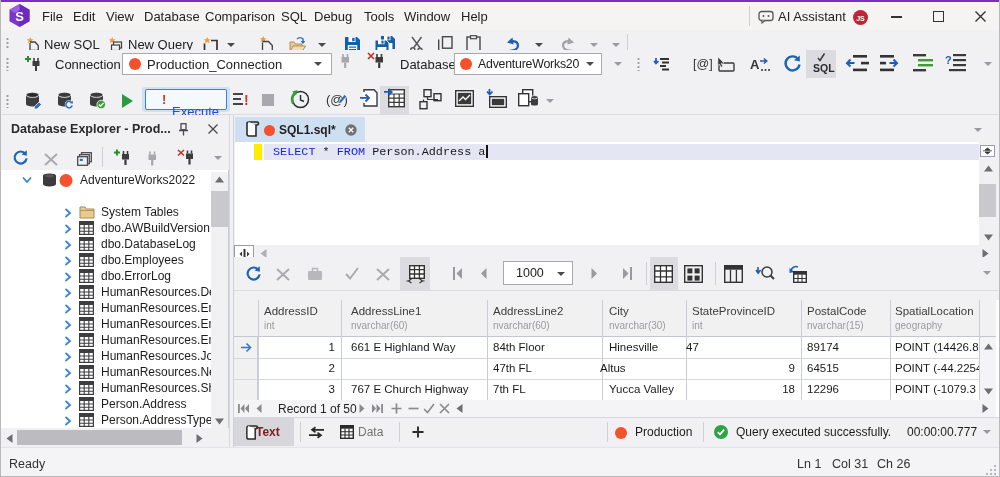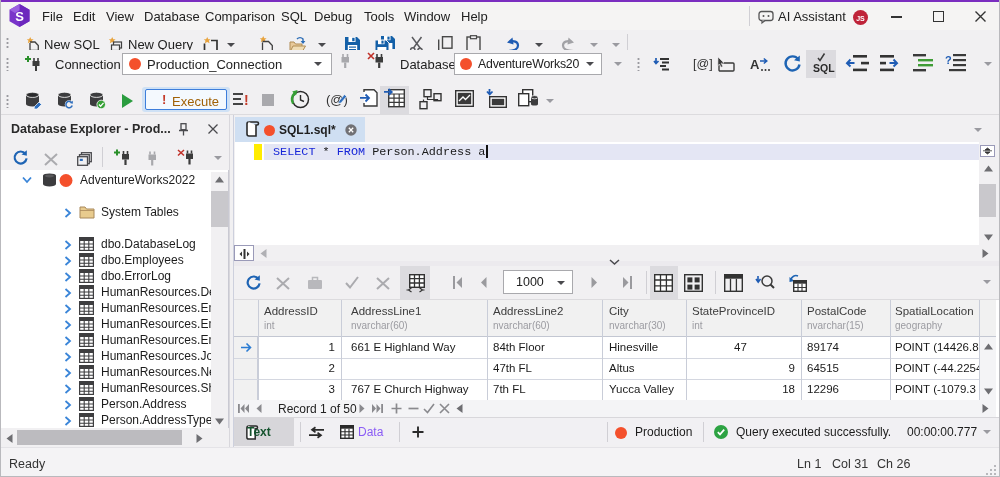--- a/index.html
+++ b/index.html
@@ -258,21 +258,21 @@
     <ellipse cx="7.5" cy="2.8" rx="6.5" ry="2.6" fill="#3c3c3e" stroke="#fff" stroke-width="0.8"></ellipse>
     <circle cx="12.2" cy="12.5" r="4.3" fill="#36a036" stroke="#fff" stroke-width="0.8"></circle>
     <path d="M10 12.5 L11.6 14.2 L14.5 10.8" fill="none" stroke="#fff" stroke-width="1.3"></path>
   </svg>
   <svg style="left:121px;top:8px" width="13" height="14" viewBox="0 0 13 14">
     <path d="M1 0 L12 7 L1 14 Z" fill="#2a9c3f"></path>
   </svg>
   <div class="abs" style="left:142px;top:1px;width:88px;height:25px;background:#cfe1f5;border-radius:3px"></div>
   <div class="abs" style="left:145px;top:3px;width:82px;height:21px;background:#f4f9fe;border:1px solid #3d7edb;border-radius:2px;box-sizing:border-box"></div>
   <span class="lbl" style="left:162px;top:6px;font-weight:bold;color:#c43b2a">!</span>
-  <span class="lbl" style="left:172px;top:8px;color:#a16207">Execute</span>
+  <span class="lbl" style="left:172px;top:18px;color:#1d4ed8">Execute</span>
   <svg style="left:233px;top:6px" width="17" height="15" viewBox="0 0 17 15">
     <rect x="0" y="1" width="10" height="2" fill="#444"></rect>
     <rect x="0" y="6" width="8" height="2" fill="#444"></rect>
     <rect x="0" y="11" width="10" height="2" fill="#444"></rect>
     <text x="11" y="13" font-size="14" font-weight="bold" fill="#c43b2a" font-family="Liberation Sans">!</text>
   </svg>
   <div class="abs" style="left:262px;top:8px;width:12px;height:12px;background:#a9a9ad"></div>
   <svg style="left:291px;top:4px" width="19" height="19" viewBox="0 0 19 19">
     <circle cx="9.5" cy="9.5" r="8" fill="none" stroke="#2a2a2a" stroke-width="1.5"></circle>
     <path d="M9.5 5 L9.5 10 L13 11.5" fill="none" stroke="#2a2a2a" stroke-width="1.4"></path>
@@ -378,20 +378,31 @@
     <div class="trow" style="top:34px">
       <svg style="left:64px;top:4px" width="8" height="10" viewBox="0 0 8 10">
           <path d="M1.5 1 L6 5 L1.5 9" fill="none" stroke="#3a85d8" stroke-width="1.8"></path>
         </svg>
       <svg style="left:79px;top:1px" width="16" height="14" viewBox="0 0 16 14">
         <path d="M1 2 L6 2 L7.5 4 L15 4 L15 13 L1 13 Z" fill="#e8cb8e" stroke="#a8885a" stroke-width="1"></path>
         <path d="M1 5.5 L15 5.5" stroke="#a8885a" stroke-width="0.8"></path>
       </svg>
       <span style="position:absolute;left:101px">System Tables</span>
     </div>
+    <div class="trow" style="top:50px">
+        <svg style="left:64px;top:4px" width="8" height="10" viewBox="0 0 8 10">
+          <path d="M1.5 1 L6 5 L1.5 9" fill="none" stroke="#3a85d8" stroke-width="1.8"></path>
+        </svg>
+        <svg style="left:79px;top:1px" width="15" height="14" viewBox="0 0 15 14">
+          <rect x="0.6" y="0.6" width="13.8" height="12.8" fill="#fff" stroke="#3e3e40" stroke-width="1.2"></rect>
+          <rect x="0.6" y="0.6" width="13.8" height="3.4" fill="#3e3e40"></rect>
+          <path d="M5.2 4 L5.2 13.4 M9.8 4 L9.8 13.4 M0.6 7 L14.4 7 M0.6 10.2 L14.4 10.2" stroke="#3e3e40" stroke-width="1.1"></path>
+        </svg>
+        <span style="position:absolute;left:101px">dbo.AWBuildVersion</span>
+      </div>
     <div class="trow" style="top:66px">
         <svg style="left:64px;top:4px" width="8" height="10" viewBox="0 0 8 10">
           <path d="M1.5 1 L6 5 L1.5 9" fill="none" stroke="#3a85d8" stroke-width="1.8"></path>
         </svg>
         <svg style="left:79px;top:1px" width="15" height="14" viewBox="0 0 15 14">
           <rect x="0.6" y="0.6" width="13.8" height="12.8" fill="#fff" stroke="#3e3e40" stroke-width="1.2"></rect>
           <rect x="0.6" y="0.6" width="13.8" height="3.4" fill="#3e3e40"></rect>
           <path d="M5.2 4 L5.2 13.4 M9.8 4 L9.8 13.4 M0.6 7 L14.4 7 M0.6 10.2 L14.4 10.2" stroke="#3e3e40" stroke-width="1.1"></path>
         </svg>
         <span style="position:absolute;left:101px">dbo.DatabaseLog</span>
@@ -587,21 +598,21 @@
     <svg style="left:748px;top:4px" width="7" height="9" viewBox="0 0 7 9">
         <path d="M0.5 0 L6.5 4.5 L0.5 9 Z" fill="#6e6e72"></path>
       </svg>
   </div>
 
   <div class="abs" style="left:0;top:146px;width:765px;height:5px;background:#eceaee"></div>
   <svg style="left:375px;top:144px" width="11" height="7" viewBox="0 0 11 7">
       <path d="M1 1 L5.5 5 L10 1" fill="none" stroke="#4a4a4e" stroke-width="1.5"></path>
     </svg>
 
-  <div class="abs" style="left:0;top:151px;width:765px;height:34px;background:#f1f0f2;border-bottom:1px solid #dcdbde;box-sizing:border-box">
+  <div class="abs" style="left:0;top:142px;width:765px;height:34px;background:#f1f0f2;border-bottom:1px solid #dcdbde;box-sizing:border-box">
     <svg style="left:12px;top:9px" width="15" height="16" viewBox="0 0 15 16">
       <path d="M12.4 3.8 A6 6 0 1 0 13.6 8.4" fill="none" stroke="#1e64b4" stroke-width="2.2"></path>
       <path d="M13.8 0.3 L13.8 5.8 L8.5 4.6 Z" fill="#1e64b4"></path>
     </svg>
     <svg style="left:42px;top:11px" width="14" height="13" viewBox="0 0 14 13">
         <path d="M1 1 L13 12 M13 1 L1 12" stroke="#ababaf" stroke-width="2"></path>
       </svg>
     <svg style="left:73px;top:10px" width="16" height="14" viewBox="0 0 16 14">
       <rect x="1" y="4" width="14" height="9" rx="1" fill="#b8b8bc"></rect>
       <path d="M5.5 4 L5.5 1.5 L10.5 1.5 L10.5 4" fill="none" stroke="#b8b8bc" stroke-width="1.5"></path>
@@ -708,23 +719,23 @@
 
     <div class="cell" style="left:24px;top:37px;width:77px;text-align:right">1</div>
     <div class="cell" style="left:24px;top:58px;width:77px;text-align:right">2</div>
     <div class="cell" style="left:24px;top:79px;width:77px;text-align:right">3</div>
     <div class="cell" style="left:117px;top:37px">661 E Highland Way</div>
     <div class="cell" style="left:117px;top:79px">767 E Church Highway</div>
     <div class="cell" style="left:259px;top:37px">84th Floor</div>
     <div class="cell" style="left:259px;top:58px">47th FL</div>
     <div class="cell" style="left:259px;top:79px">7th FL</div>
     <div class="cell" style="left:375px;top:37px">Hinesville</div>
-    <div class="cell" style="left:375px;top:58px">Altus</div>
+    <div class="cell" style="left:366px;top:58px">Altus</div>
     <div class="cell" style="left:375px;top:79px">Yucca Valley</div>
-    <div class="cell" style="left:452px;top:37px;width:109px;text-align:center">47</div>
+    <div class="cell" style="left:452px;top:37px;width:109px;text-align:left">47</div>
     <div class="cell" style="left:452px;top:58px;width:109px;text-align:right">9</div>
     <div class="cell" style="left:452px;top:79px;width:109px;text-align:right">18</div>
     <div class="cell" style="left:573px;top:37px">89174</div>
     <div class="cell" style="left:573px;top:58px">64515</div>
     <div class="cell" style="left:573px;top:79px">12296</div>
     <div class="cell" style="left:661px;top:37px;width:84px;overflow:hidden">POINT (14426.839</div>
     <div class="cell" style="left:661px;top:58px;width:84px;overflow:hidden">POINT (-44.22542</div>
     <div class="cell" style="left:661px;top:79px;width:84px;overflow:hidden">POINT (-1079.3 -5</div>
 
     <div class="abs" style="left:746px;top:37px;width:16px;height:63px;background:#f4f4f6">
@@ -772,32 +783,32 @@
         </svg>
     </div>
   </div>
 
   <div class="abs" style="left:0;top:302px;width:765px;height:28px;background:#f1f0f3;border-top:1px solid #d8d7db;box-sizing:border-box">
     <div class="abs" style="left:0;top:0;width:60px;height:28px;background:#d7d6da"></div>
     <svg style="left:11px;top:7px" width="13" height="15" viewBox="0 0 14 16">
       <path d="M3.5 1 L12 1 Q13.5 1 13.5 2.5 Q13.5 4 12 4 L5 4" fill="none" stroke="#2a2a2a" stroke-width="1.6"></path>
       <path d="M3.5 1 Q2 1 2 3 L2 13 Q2 15 4 15 L11 15 L11 4" fill="#fff" stroke="#2a2a2a" stroke-width="1.6"></path>
     </svg>
-    <span style="position:absolute;left:13px;top:7px;font-size:12px;font-weight:bold;color:#14532d">Text</span>
+    <span style="position:absolute;left:22px;top:7px;font-size:12px;font-weight:bold;color:#7f1d1d">Text</span>
     <div class="sep" style="left:66px;top:4px;height:20px"></div>
     <svg style="left:75px;top:9px" width="15" height="11" viewBox="0 0 15 11">
       <path d="M15 2.8 L4 2.8 M6.5 0.2 L3 2.8 L6.5 5.4" fill="none" stroke="#2a2a2a" stroke-width="1.7"></path>
       <path d="M0 8.2 L11 8.2 M8.5 5.6 L12 8.2 L8.5 10.8" fill="none" stroke="#2a2a2a" stroke-width="1.7"></path>
     </svg>
     <svg style="left:106px;top:7px" width="14" height="14" viewBox="0 0 14 14">
       <rect x="0.7" y="0.7" width="12.6" height="12.6" fill="#fff" stroke="#2a2a2a" stroke-width="1.4"></rect>
       <rect x="0.7" y="0.7" width="12.6" height="3" fill="#2a2a2a"></rect>
       <path d="M5 3.7 L5 13.3 M9 3.7 L9 13.3 M0.7 6.8 L13.3 6.8 M0.7 10 L13.3 10" stroke="#2a2a2a" stroke-width="1.1"></path>
     </svg>
-    <span style="position:absolute;left:124px;top:7px;font-size:12px;color:#8b5cf6">Data</span>
+    <span style="position:absolute;left:124px;top:7px;font-size:12px;color:#737373">Data</span>
     <div class="sep" style="left:165px;top:4px;height:20px"></div>
     <svg style="left:178px;top:8px" width="12" height="12" viewBox="0 0 12 12">
         <path d="M6 0.5 L6 11.5 M0.5 6 L11.5 6" stroke="#2a2a2a" stroke-width="1.9"></path>
       </svg>
     <div class="sep" style="left:373px;top:4px;height:20px"></div>
     <div class="abs" style="left:381px;top:9px;width:12px;height:12px;border-radius:50%;background:#f4502c"></div>
     <span style="position:absolute;left:401px;top:7px;font-size:12px;color:#1c1c1c">Production</span>
     <div class="sep" style="left:469px;top:4px;height:20px"></div>
     <svg style="left:480px;top:7px" width="14" height="14" viewBox="0 0 14 14">
       <circle cx="7" cy="7" r="7" fill="#2da343"></circle>

